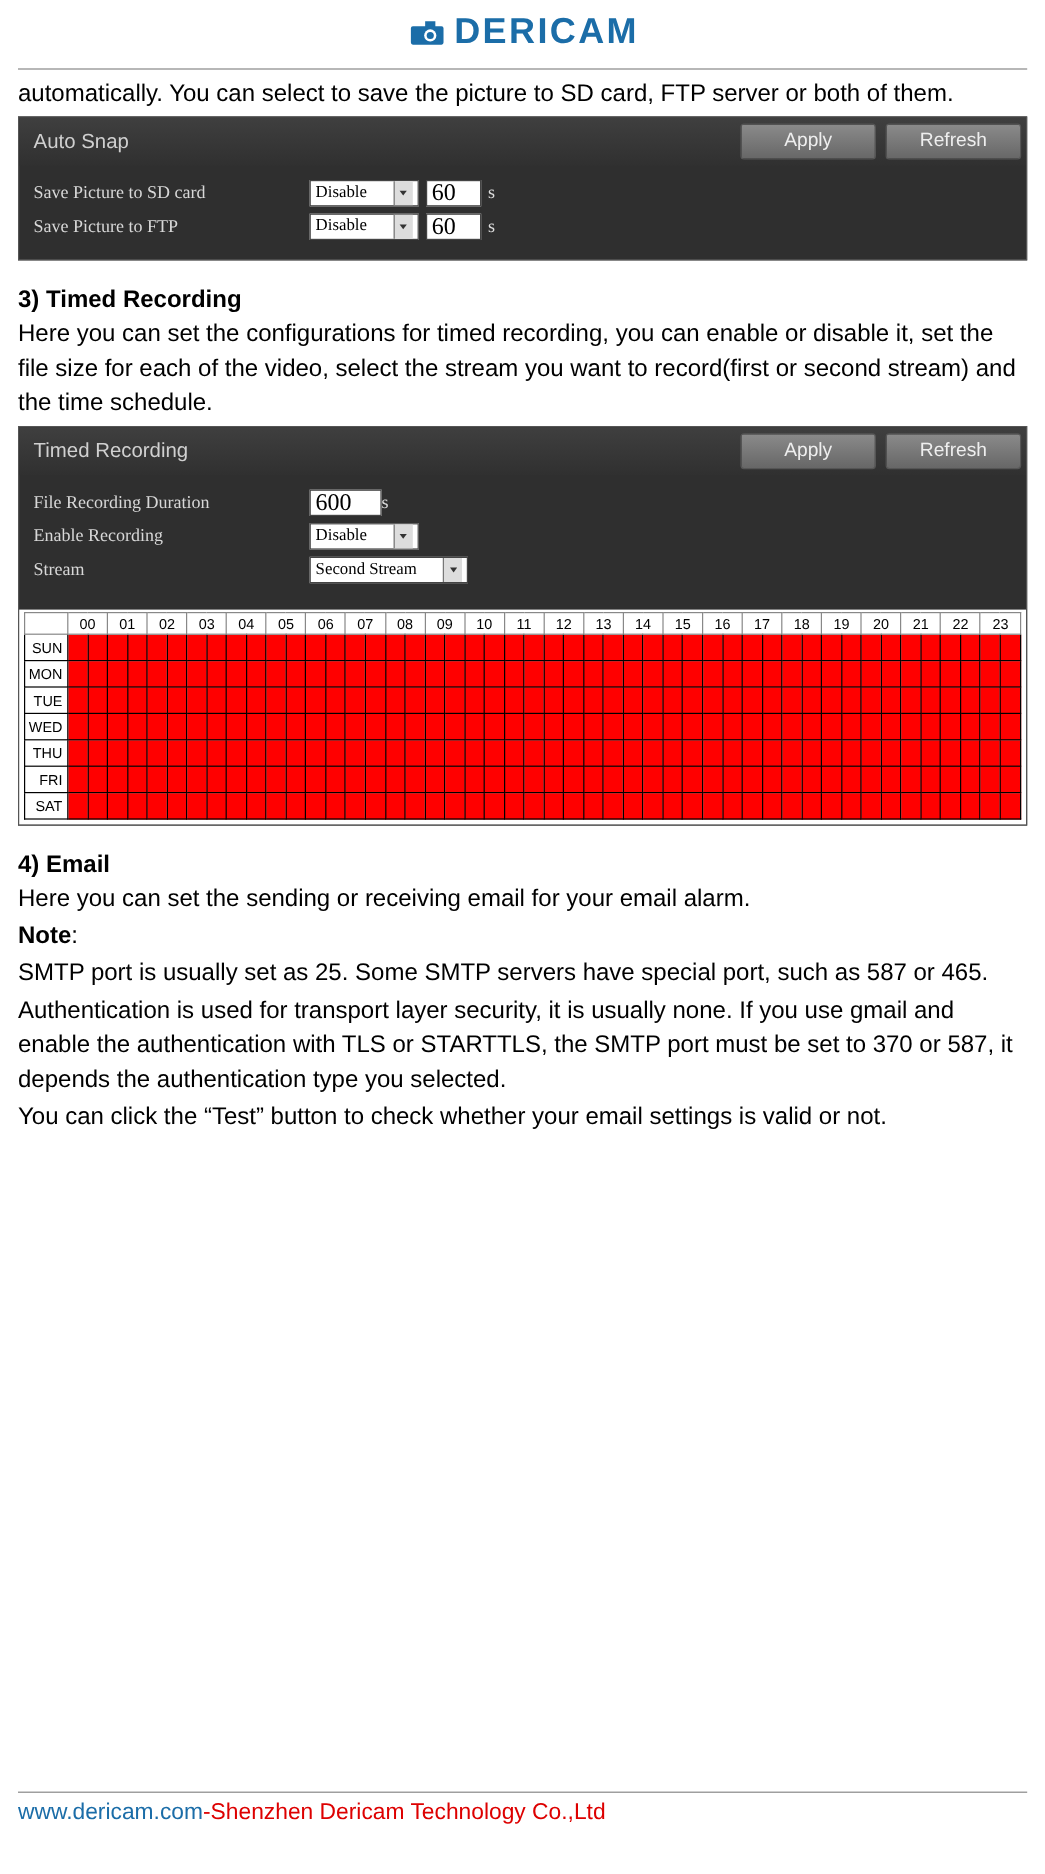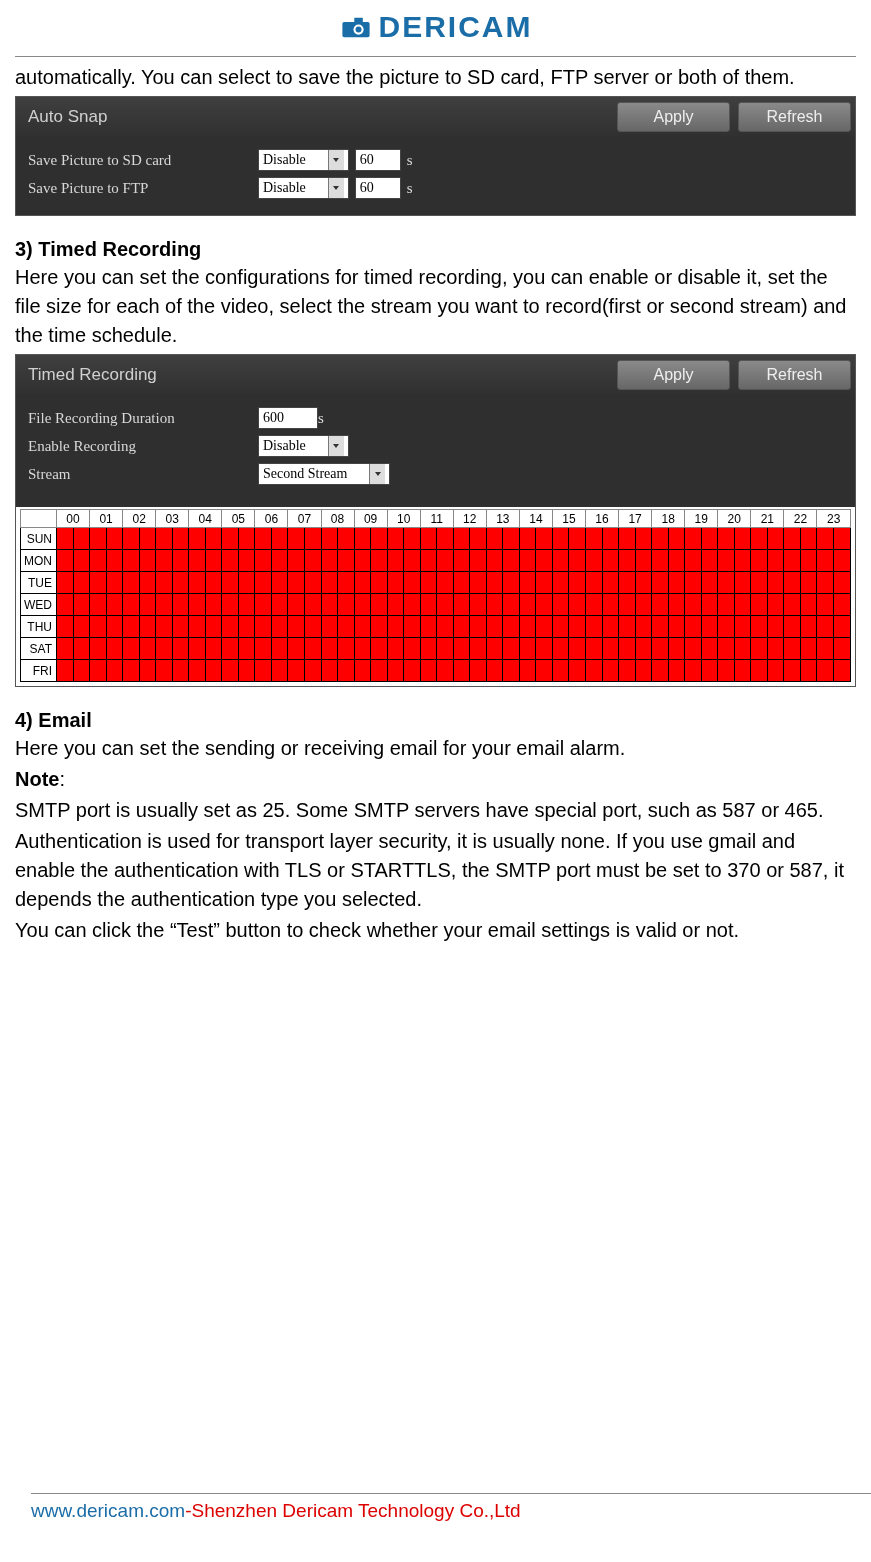--- a/index.html
+++ b/index.html
@@ -21,31 +21,31 @@
     .panel { background: #2f2f2f; border: 1px solid #555; width: 841px; margin-top: 4px; }
     .panel-header { display: flex; align-items: center; background: linear-gradient(#3f3f3f,#303030); height: 40px; }
     .panel-title { color: #d0d0d0; font-size: 17px; padding-left: 12px; flex: 1; }
     .btn { width: 113px; height: 30px; margin: 0 4px; background: linear-gradient(#8a8a8a,#676767); border: 1px solid #555; border-radius: 3px; color: #eee; font-size: 16px; display:flex; align-items:center; justify-content:center; cursor:pointer; }
     .panel-body { padding: 6px 12px 10px; font-family: Liberation Serif, serif; }
     .row { display: flex; align-items: center; margin: 6px 0; }
     .row-label { color: #d8d8d8; font-size: 15px; width: 230px; }
     .sel { background: #fff; border: 1px solid #444; font-size: 14px; height: 22px; display:inline-flex; align-items:center; padding: 0 4px; gap: 16px; }
     .sel .arrow { background:#ddd; border-left:1px solid #777; width:16px; height:20px; margin-left:6px; display:inline-flex; align-items:center; justify-content:center;}
     .sel .arrow svg{width:8px;height:8px;}
-    .numin { background:#fff; border:1px solid #444; width:46px; height:22px; font-size:14px; padding:0 4px; display:inline-flex; align-items:center;}
+    .numin { background:#fff; border:1px solid #444; width:46px; height:22px; font-size:20px; padding:0 4px; display:inline-flex; align-items:center;}
     .unit { color:#ddd; font-size:15px; margin-left:6px;}
     .sched-wrap { background:#fff; padding: 2px 4px 4px; margin-top: 6px; }
     .sched { border-collapse: collapse; width: 100%; table-layout: fixed;}
     .sched th { background:#fff; color:#000; font-size:12px; font-weight:normal; border:1px solid #888; height:18px; padding:0;}
     .sched th.hr { width: auto;}
     .sched td { border:1px solid #000; height:22px; padding:0;}
     .sched td.daylab { background:#fff; color:#000; font-size:12px; text-align:right; padding-right:4px; width:36px;}
     .sched td.slot { background:#f00; }
     .sched th.corner{ background:#fff; border:1px solid #888; width:36px;}
-    .footer { position:absolute; bottom:40px; left:31px; font-size:19px; border-top:1px solid #888; width:841px; padding-top:6px;}
+    .footer { position:absolute; bottom:40px; left:15px; font-size:19px; border-top:1px solid #888; width:841px; padding-top:6px;}
     .footer .link{ color:#1b6da8; }
     .footer .dash{ color:#d00; }
     .footer .co{ color:#d00; }
     .note-label{font-weight:bold;}
   </style>
 </head>
 <body>
 
 <div class="logo-wrap">
   <span class="logo">
@@ -429,72 +429,72 @@
             <td class="slot"></td>
             <td class="slot"></td>
             <td class="slot"></td>
             <td class="slot"></td>
             <td class="slot"></td>
             <td class="slot"></td>
             <td class="slot"></td>
             <td class="slot"></td>
           </tr>
           <tr>
+            <td class="daylab">FRI</td>
+            <td class="slot"></td>
+            <td class="slot"></td>
+            <td class="slot"></td>
+            <td class="slot"></td>
+            <td class="slot"></td>
+            <td class="slot"></td>
+            <td class="slot"></td>
+            <td class="slot"></td>
+            <td class="slot"></td>
+            <td class="slot"></td>
+            <td class="slot"></td>
+            <td class="slot"></td>
+            <td class="slot"></td>
+            <td class="slot"></td>
+            <td class="slot"></td>
+            <td class="slot"></td>
+            <td class="slot"></td>
+            <td class="slot"></td>
+            <td class="slot"></td>
+            <td class="slot"></td>
+            <td class="slot"></td>
+            <td class="slot"></td>
+            <td class="slot"></td>
+            <td class="slot"></td>
+            <td class="slot"></td>
+            <td class="slot"></td>
+            <td class="slot"></td>
+            <td class="slot"></td>
+            <td class="slot"></td>
+            <td class="slot"></td>
+            <td class="slot"></td>
+            <td class="slot"></td>
+            <td class="slot"></td>
+            <td class="slot"></td>
+            <td class="slot"></td>
+            <td class="slot"></td>
+            <td class="slot"></td>
+            <td class="slot"></td>
+            <td class="slot"></td>
+            <td class="slot"></td>
+            <td class="slot"></td>
+            <td class="slot"></td>
+            <td class="slot"></td>
+            <td class="slot"></td>
+            <td class="slot"></td>
+            <td class="slot"></td>
+            <td class="slot"></td>
+            <td class="slot"></td>
+          </tr>
+          <tr>
             <td class="daylab">SAT</td>
-            <td class="slot"></td>
-            <td class="slot"></td>
-            <td class="slot"></td>
-            <td class="slot"></td>
-            <td class="slot"></td>
-            <td class="slot"></td>
-            <td class="slot"></td>
-            <td class="slot"></td>
-            <td class="slot"></td>
-            <td class="slot"></td>
-            <td class="slot"></td>
-            <td class="slot"></td>
-            <td class="slot"></td>
-            <td class="slot"></td>
-            <td class="slot"></td>
-            <td class="slot"></td>
-            <td class="slot"></td>
-            <td class="slot"></td>
-            <td class="slot"></td>
-            <td class="slot"></td>
-            <td class="slot"></td>
-            <td class="slot"></td>
-            <td class="slot"></td>
-            <td class="slot"></td>
-            <td class="slot"></td>
-            <td class="slot"></td>
-            <td class="slot"></td>
-            <td class="slot"></td>
-            <td class="slot"></td>
-            <td class="slot"></td>
-            <td class="slot"></td>
-            <td class="slot"></td>
-            <td class="slot"></td>
-            <td class="slot"></td>
-            <td class="slot"></td>
-            <td class="slot"></td>
-            <td class="slot"></td>
-            <td class="slot"></td>
-            <td class="slot"></td>
-            <td class="slot"></td>
-            <td class="slot"></td>
-            <td class="slot"></td>
-            <td class="slot"></td>
-            <td class="slot"></td>
-            <td class="slot"></td>
-            <td class="slot"></td>
-            <td class="slot"></td>
-            <td class="slot"></td>
-          </tr>
-          <tr>
-            <td class="daylab">FRI</td>
             <td class="slot"></td>
             <td class="slot"></td>
             <td class="slot"></td>
             <td class="slot"></td>
             <td class="slot"></td>
             <td class="slot"></td>
             <td class="slot"></td>
             <td class="slot"></td>
             <td class="slot"></td>
             <td class="slot"></td>

